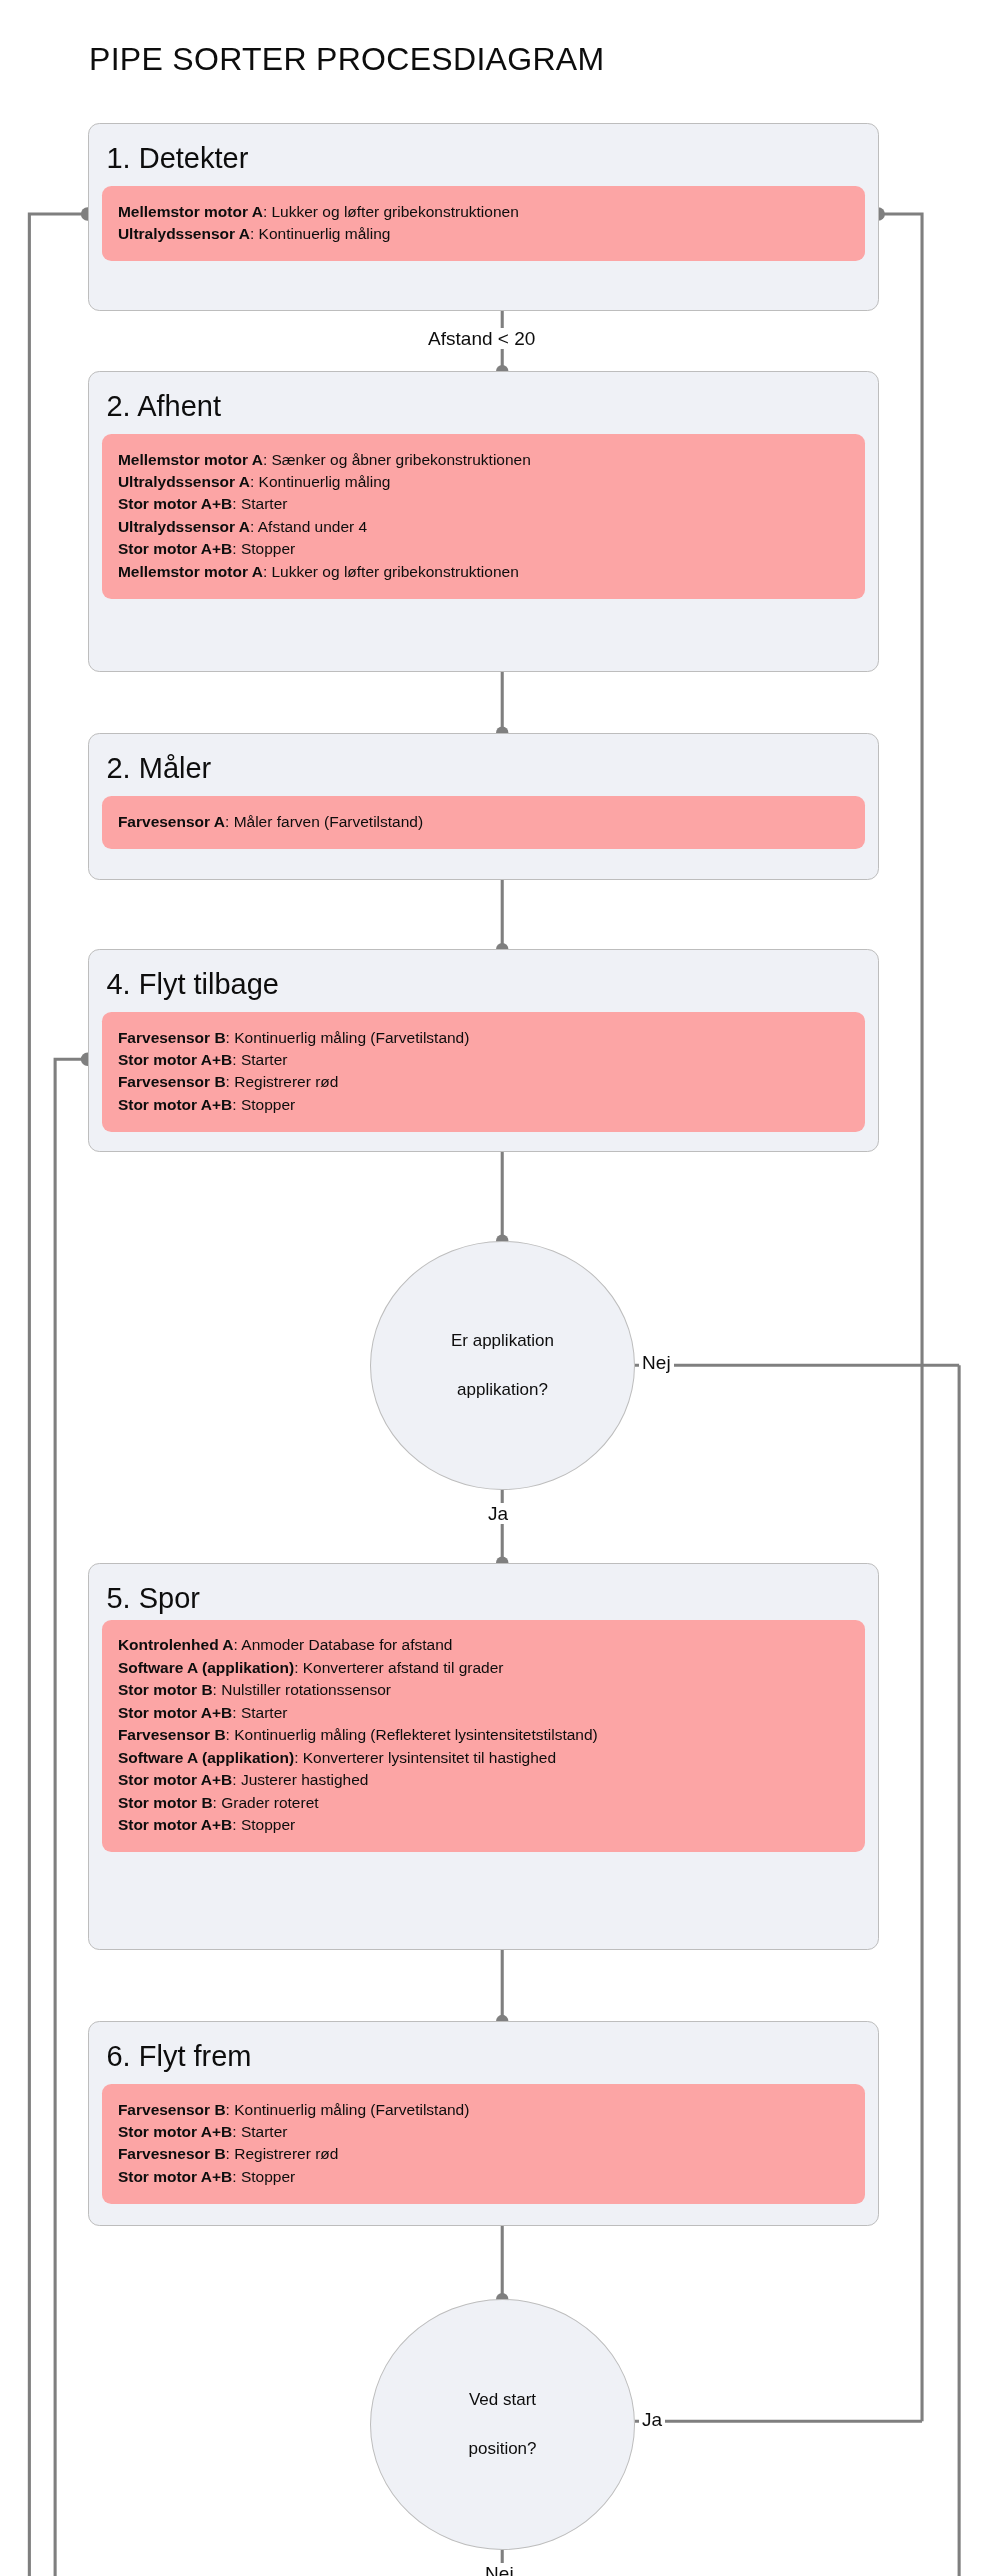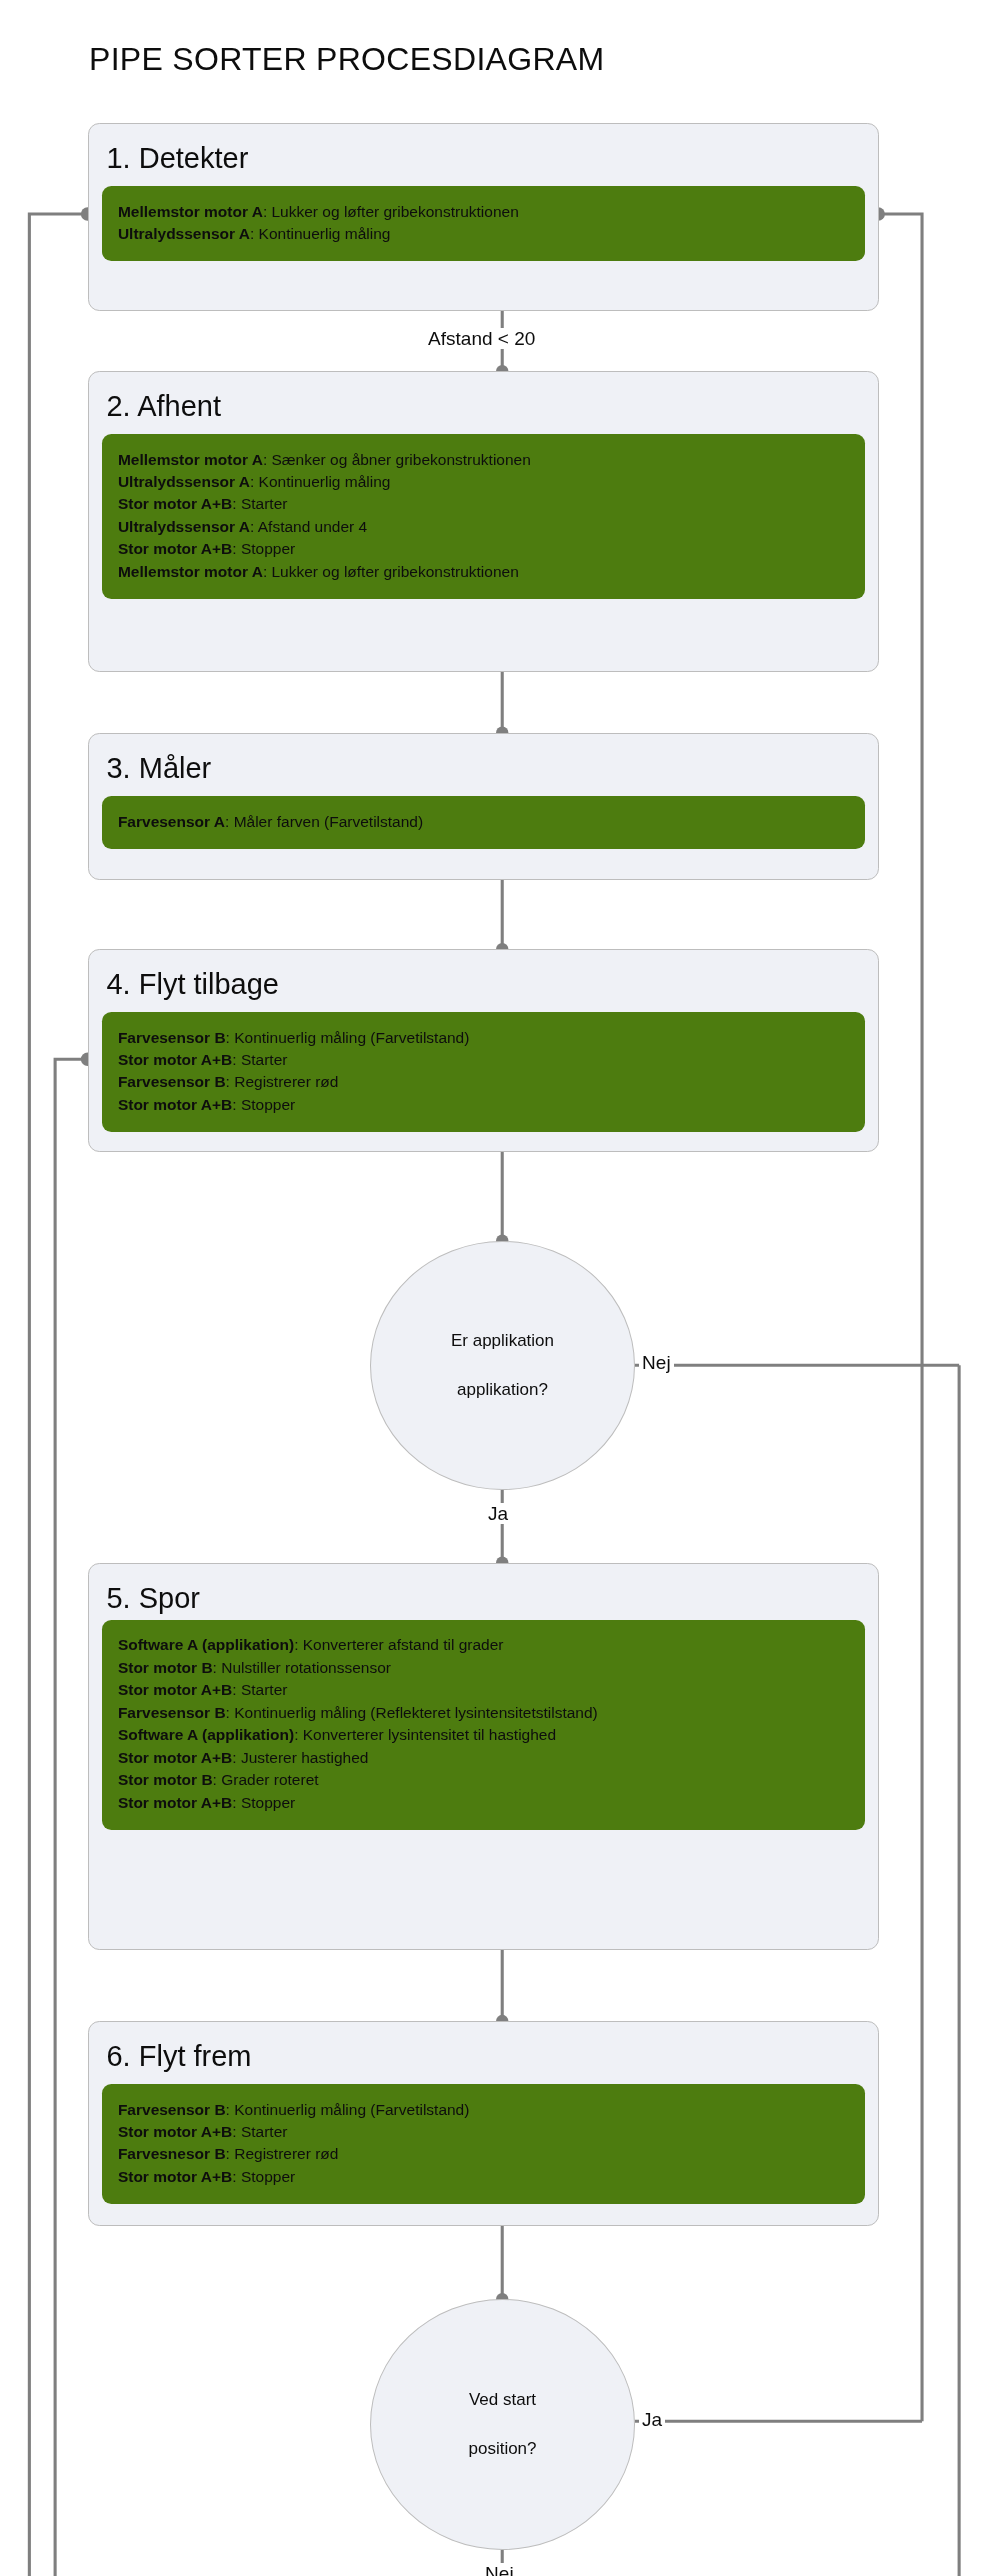--- a/index.html
+++ b/index.html
@@ -45,21 +45,21 @@
     padding:13.4px 13.4px 13.4px 13.4px;
   }
   .stage-title{
     font-size:29px;
     font-weight:400;
     color:#0d0d0d;
     line-height:1.22;
     margin:4.1px 0 9.3px 4.1px;
   }
   .stage-body{
-    background:#4d7c0f;
+    background:#fca5a5;
     border-radius:9.3px;
     padding:14.4px 15.5px 15.5px 15.5px;
   }
   .step-line{
     font-size:15.5px;
     line-height:1.45;
     color:#0d0d0d;
     white-space:normal;
   }
   .step-line b{font-weight:700;}
@@ -171,21 +171,21 @@
       <div class="step-line"><b>Mellemstor motor A</b><span>: </span><span>Sænker og åbner gribekonstruktionen</span></div>
       <div class="step-line"><b>Ultralydssensor A</b><span>: </span><span>Kontinuerlig måling</span></div>
       <div class="step-line"><b>Stor motor A+B</b><span>: </span><span>Starter</span></div>
       <div class="step-line"><b>Ultralydssensor A</b><span>: </span><span>Afstand under 4</span></div>
       <div class="step-line"><b>Stor motor A+B</b><span>: </span><span>Stopper</span></div>
       <div class="step-line"><b>Mellemstor motor A</b><span>: </span><span>Lukker og løfter gribekonstruktionen</span></div>
     </div>
   </div>
 
   <div class="stage" style="left:88px; top:733px; width:791px; height:147px;">
-    <div class="stage-title">3. Måler</div>
+    <div class="stage-title">2. Måler</div>
     <div class="stage-body">
       <div class="step-line"><b>Farvesensor A</b><span>: </span><span>Måler farven (Farvetilstand)</span></div>
     </div>
   </div>
 
   <div class="stage" style="left:88px; top:949px; width:791px; height:203px;">
     <div class="stage-title">4. Flyt tilbage</div>
     <div class="stage-body">
       <div class="step-line"><b>Farvesensor B</b><span>: </span><span>Kontinuerlig måling (Farvetilstand)</span></div>
       <div class="step-line"><b>Stor motor A+B</b><span>: </span><span>Starter</span></div>
@@ -197,20 +197,21 @@
   <div class="decision" style="left:370px; top:1241px; width:265px; height:249px;">
     <span>
       <span>Er applikation</span><br>
       <span>applikation?</span>
     </span>
   </div>
 
   <div class="stage" style="left:88px; top:1563px; width:791px; height:387px;">
     <div class="stage-title" style="margin-bottom:3.1px;">5. Spor</div>
     <div class="stage-body">
+      <div class="step-line"><b>Kontrolenhed A</b><span>: </span><span>Anmoder Database for afstand</span></div>
       <div class="step-line"><b>Software A (applikation)</b><span>: </span><span>Konverterer afstand til grader</span></div>
       <div class="step-line"><b>Stor motor B</b><span>: </span><span>Nulstiller rotationssensor</span></div>
       <div class="step-line"><b>Stor motor A+B</b><span>: </span><span>Starter</span></div>
       <div class="step-line"><b>Farvesensor B</b><span>: </span><span>Kontinuerlig måling (Reflekteret lysintensitetstilstand)</span></div>
       <div class="step-line"><b>Software A (applikation)</b><span>: </span><span>Konverterer lysintensitet til hastighed</span></div>
       <div class="step-line"><b>Stor motor A+B</b><span>: </span><span>Justerer hastighed</span></div>
       <div class="step-line"><b>Stor motor B</b><span>: </span><span>Grader roteret</span></div>
       <div class="step-line"><b>Stor motor A+B</b><span>: </span><span>Stopper</span></div>
     </div>
   </div>

